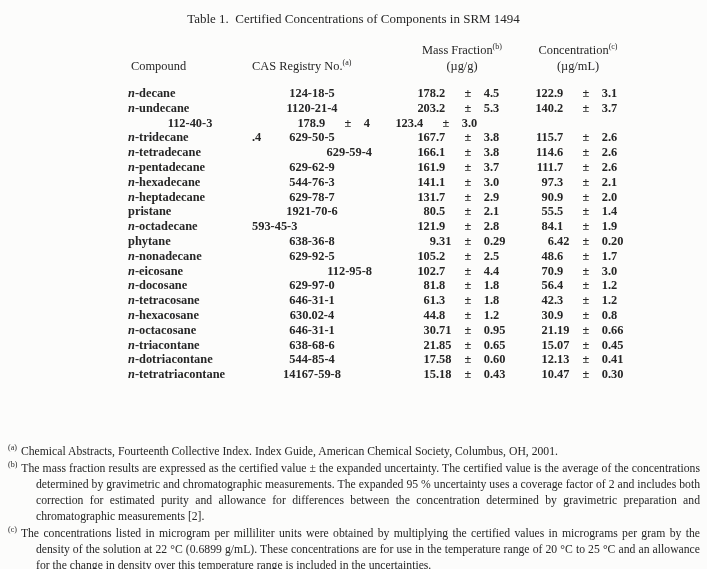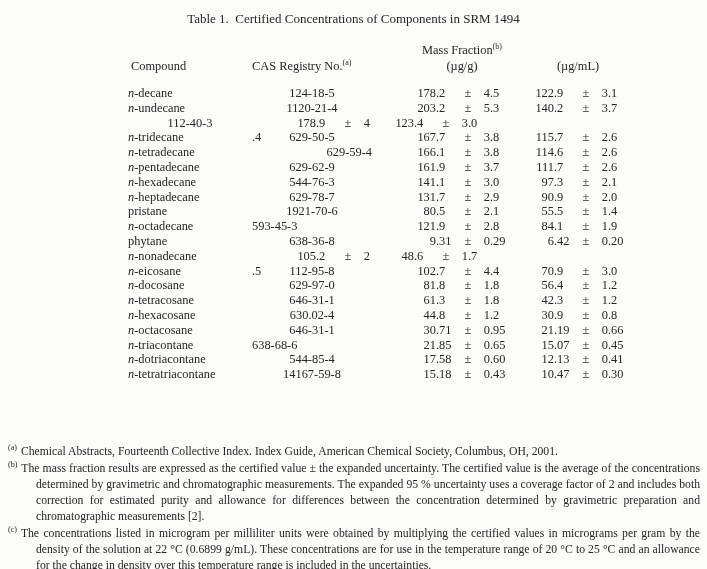--- a/index.html
+++ b/index.html
@@ -24,21 +24,21 @@
     font-size: 12.4px;
   }
   .thead { position: absolute; top: 42px; left: 0; right: 0; align-items: end; line-height: 16px; }
   .thead .c-compound { padding-left: 3px; }
   .thead .c-cas { text-align: left; }
   .thead .c-mass { text-align: center; padding-left: 40px; }
   .thead .c-conc { text-align: center; padding-right: 8px; }
 
   sup { font-size: 8px; vertical-align: super; line-height: 0; }
 
-  #rows { position: absolute; top: 86px; left: 0; right: 0; }
+  #rows { position: absolute; top: 86px; left: 0; right: 0; font-weight: bold; }
   .trow { line-height: 14.8px; height: 14.8px; }
   .cpfx { font-style: italic; }
 
   .c-num span { display: inline-block; }
   .vint { text-align: right; }
   .vdec { width: 22px; text-align: left; }
   .pm   { width: 20px; text-align: center; }
   .uint { width: 12px; text-align: right; }
   .udec { width: 22px; text-align: left; }
   .c-mass .vint { width: 64px; }
@@ -63,20 +63,21 @@
   <div class="title">Table 1.  Certified Concentrations of Components in SRM 1494</div>
 
   <div class="thead">
     <div class="c-compound">Compound</div>
     <div class="c-cas"><span>CAS Registry No.</span><sup>(a)</sup></div>
     <div class="c-mass">
       <div><span>Mass Fraction</span><sup>(b)</sup></div>
       <div>(µg/g)</div>
     </div>
     <div class="c-conc">
+      <div><span>Concentration</span><sup>(c)</sup></div>
       <div>(µg/mL)</div>
     </div>
   </div>
 
   <div id="rows">
   <div class="trow">
     <div class="c-compound"><span class="cpfx">n</span><span class="crest">-decane</span></div>
     <div class="c-cas" style="text-align:center">124-18-5</div>
     <div class="c-num c-mass"><span class="vint">178</span><span class="vdec">.2</span><span class="pm">±</span><span class="uint">4</span><span class="udec">.5</span></div>
     <div class="c-num c-conc"><span class="vint">122</span><span class="vdec">.9</span><span class="pm">±</span><span class="uint">3</span><span class="udec">.1</span></div>
@@ -146,27 +147,28 @@
 
   <div class="trow">
     <div class="c-compound"><span class="cpfx"></span><span class="crest">phytane</span></div>
     <div class="c-cas" style="text-align:center">638-36-8</div>
     <div class="c-num c-mass"><span class="vint">9</span><span class="vdec">.31</span><span class="pm">±</span><span class="uint">0</span><span class="udec">.29</span></div>
     <div class="c-num c-conc"><span class="vint">6</span><span class="vdec">.42</span><span class="pm">±</span><span class="uint">0</span><span class="udec">.20</span></div>
   </div>
 
   <div class="trow">
     <div class="c-compound"><span class="cpfx">n</span><span class="crest">-nonadecane</span></div>
+    <div class="c-cas" style="text-align:center">629-92-5</div>
     <div class="c-num c-mass"><span class="vint">105</span><span class="vdec">.2</span><span class="pm">±</span><span class="uint">2</span><span class="udec">.5</span></div>
     <div class="c-num c-conc"><span class="vint">48</span><span class="vdec">.6</span><span class="pm">±</span><span class="uint">1</span><span class="udec">.7</span></div>
   </div>
 
   <div class="trow">
     <div class="c-compound"><span class="cpfx">n</span><span class="crest">-eicosane</span></div>
-    <div class="c-cas" style="text-align:center">112-95-8</div>
+    <div class="c-cas" style="text-align:right">112-95-8</div>
     <div class="c-num c-mass"><span class="vint">102</span><span class="vdec">.7</span><span class="pm">±</span><span class="uint">4</span><span class="udec">.4</span></div>
     <div class="c-num c-conc"><span class="vint">70</span><span class="vdec">.9</span><span class="pm">±</span><span class="uint">3</span><span class="udec">.0</span></div>
   </div>
 
   <div class="trow">
     <div class="c-compound"><span class="cpfx">n</span><span class="crest">-docosane</span></div>
     <div class="c-cas" style="text-align:center">629-97-0</div>
     <div class="c-num c-mass"><span class="vint">81</span><span class="vdec">.8</span><span class="pm">±</span><span class="uint">1</span><span class="udec">.8</span></div>
     <div class="c-num c-conc"><span class="vint">56</span><span class="vdec">.4</span><span class="pm">±</span><span class="uint">1</span><span class="udec">.2</span></div>
   </div>
@@ -187,21 +189,21 @@
 
   <div class="trow">
     <div class="c-compound"><span class="cpfx">n</span><span class="crest">-octacosane</span></div>
     <div class="c-cas" style="text-align:center">646-31-1</div>
     <div class="c-num c-mass"><span class="vint">30</span><span class="vdec">.71</span><span class="pm">±</span><span class="uint">0</span><span class="udec">.95</span></div>
     <div class="c-num c-conc"><span class="vint">21</span><span class="vdec">.19</span><span class="pm">±</span><span class="uint">0</span><span class="udec">.66</span></div>
   </div>
 
   <div class="trow">
     <div class="c-compound"><span class="cpfx">n</span><span class="crest">-triacontane</span></div>
-    <div class="c-cas" style="text-align:left">638-68-6</div>
+    <div class="c-cas" style="text-align:center">638-68-6</div>
     <div class="c-num c-mass"><span class="vint">21</span><span class="vdec">.85</span><span class="pm">±</span><span class="uint">0</span><span class="udec">.65</span></div>
     <div class="c-num c-conc"><span class="vint">15</span><span class="vdec">.07</span><span class="pm">±</span><span class="uint">0</span><span class="udec">.45</span></div>
   </div>
 
   <div class="trow">
     <div class="c-compound"><span class="cpfx">n</span><span class="crest">-dotriacontane</span></div>
     <div class="c-cas" style="text-align:center">544-85-4</div>
     <div class="c-num c-mass"><span class="vint">17</span><span class="vdec">.58</span><span class="pm">±</span><span class="uint">0</span><span class="udec">.60</span></div>
     <div class="c-num c-conc"><span class="vint">12</span><span class="vdec">.13</span><span class="pm">±</span><span class="uint">0</span><span class="udec">.41</span></div>
   </div>

